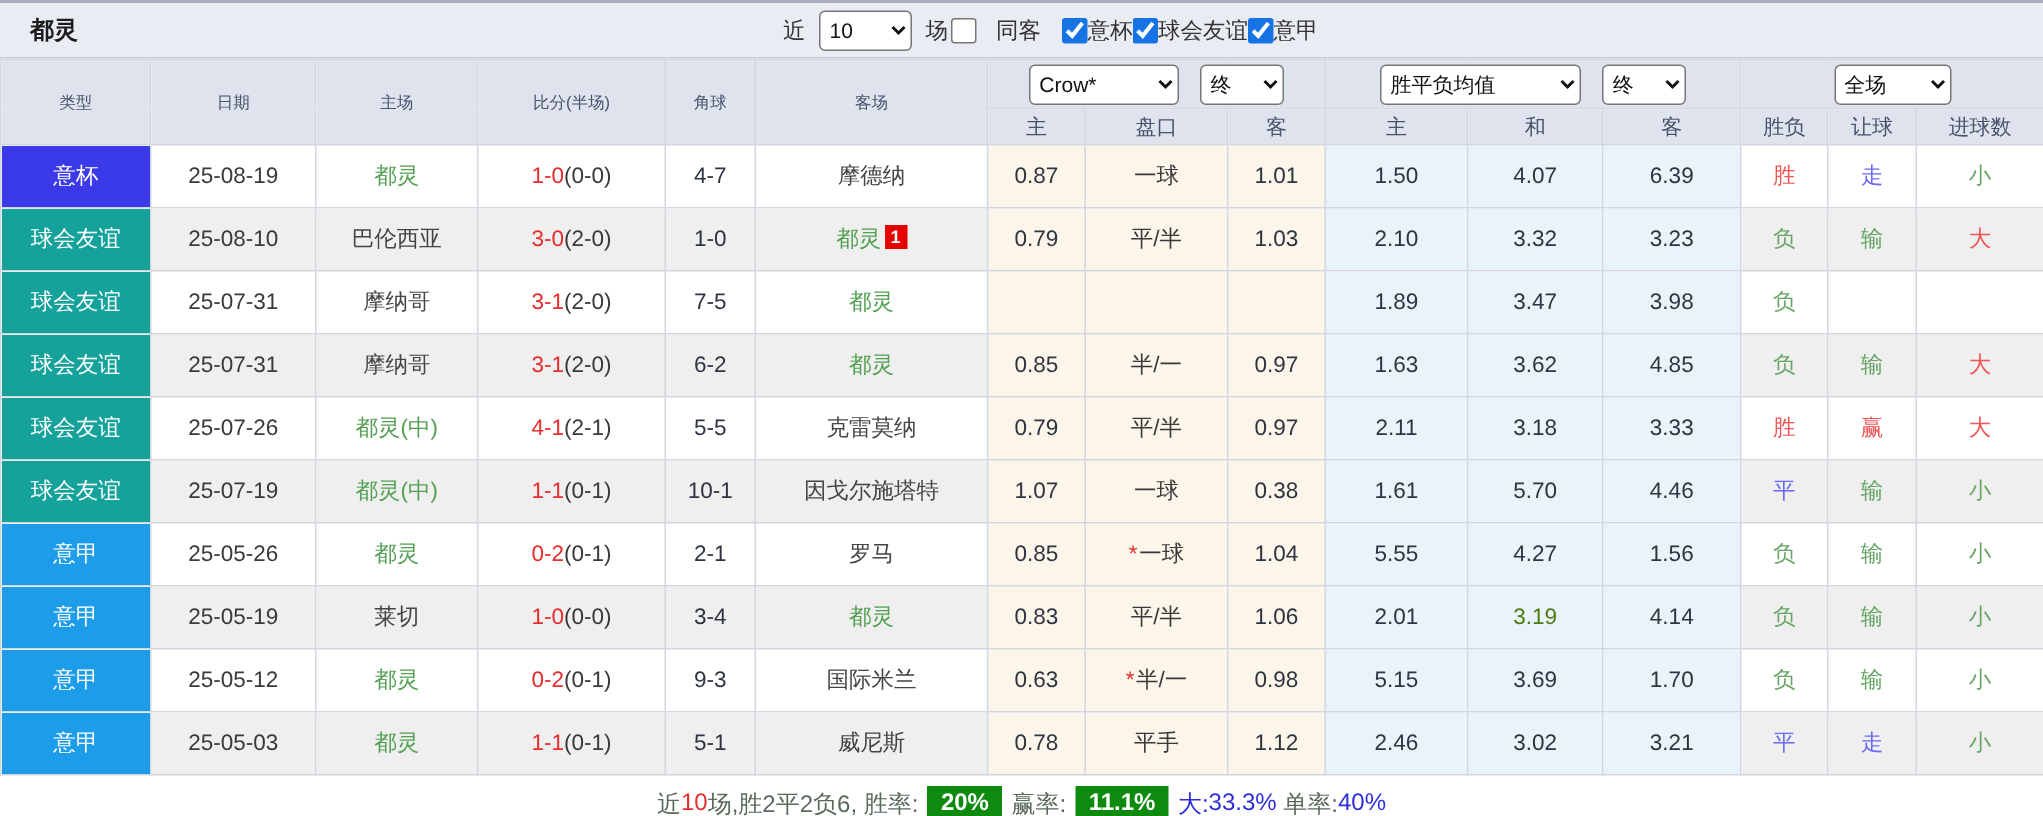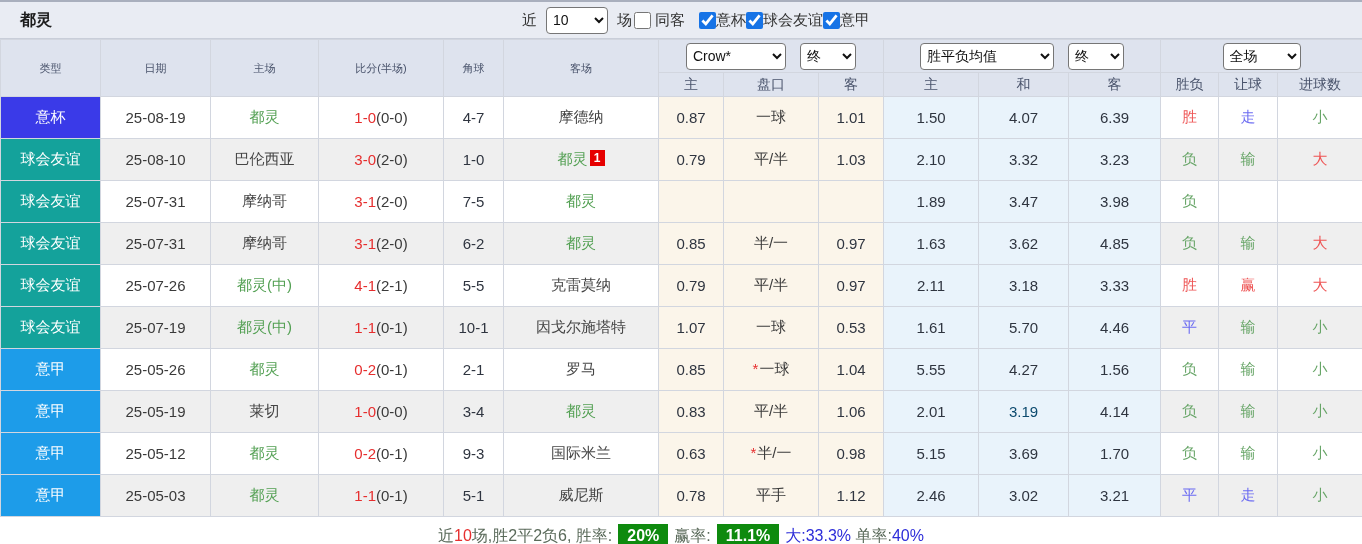--- a/index.html
+++ b/index.html
@@ -57,21 +57,21 @@
 
 <div class="app">
 
   <div class="topbar">
     <span class="team-title">都灵</span>
     <div class="controls">
       <span class="lbl">近</span>
       <select><option>10</option></select>
       <span class="lbl">场</span>
       <input type="checkbox" class="chk-gap" style="">
-      <span class="lbl" style="margin-left:4px;text-align:right;">同客</span>
+      <span class="lbl" style="margin-left:13px;text-align:right;">同客</span>
       <span class="filters" id="league-filters">
           <label>
             <input type="checkbox" checked="" style="">
             <span>意杯</span>
           </label>
           <label>
             <input type="checkbox" checked="" style="">
             <span>球会友谊</span>
           </label>
           <label>
@@ -220,21 +220,21 @@
         </tr>
         <tr>
           <td class="type" style="background: rgb(20, 162, 155);">球会友谊</td>
           <td>25-07-19</td>
           <td class="team-self">都灵(中)</td>
           <td><span class="sc-red">1-1</span><span class="sc-dark">(0-1)</span></td>
           <td class="num">10-1</td>
           <td class="team-opp">因戈尔施塔特</td>
           <td class="crm num">1.07</td>
           <td class="crm">一球</td>
-          <td class="crm num">0.53</td>
+          <td class="crm num">0.38</td>
           <td class="blu num">1.61</td>
           <td class="blu num">5.70</td>
           <td class="blu num">4.46</td>
           <td style="color: rgb(107, 107, 242);">平</td>
           <td style="color: rgb(103, 165, 103);">输</td>
           <td style="color: rgb(103, 165, 103);">小</td>
         </tr>
         <tr>
           <td class="type" style="background: rgb(29, 156, 233);">意甲</td>
           <td>25-05-26</td>
@@ -256,21 +256,21 @@
           <td class="type" style="background: rgb(29, 156, 233);">意甲</td>
           <td>25-05-19</td>
           <td class="team-opp">莱切</td>
           <td><span class="sc-red">1-0</span><span class="sc-dark">(0-0)</span></td>
           <td class="num">3-4</td>
           <td class="team-self">都灵</td>
           <td class="crm num">0.83</td>
           <td class="crm">平/半</td>
           <td class="crm num">1.06</td>
           <td class="blu num">2.01</td>
-          <td class="blu num hl-orange" style="color: #0c4a6e;">3.19</td>
+          <td class="blu num hl-orange" style="color: #4d7c0f;">3.19</td>
           <td class="blu num">4.14</td>
           <td style="color: rgb(103, 165, 103);">负</td>
           <td style="color: rgb(103, 165, 103);">输</td>
           <td style="color: rgb(103, 165, 103);">小</td>
         </tr>
         <tr>
           <td class="type" style="background: rgb(29, 156, 233);">意甲</td>
           <td>25-05-12</td>
           <td class="team-self">都灵</td>
           <td><span class="sc-red">0-2</span><span class="sc-dark">(0-1)</span></td>

